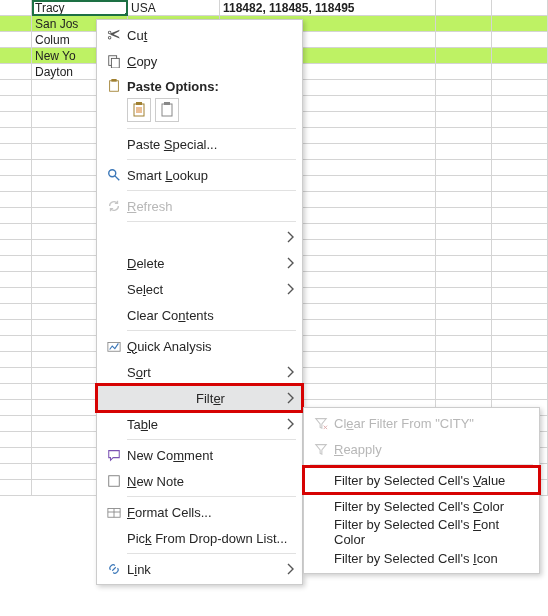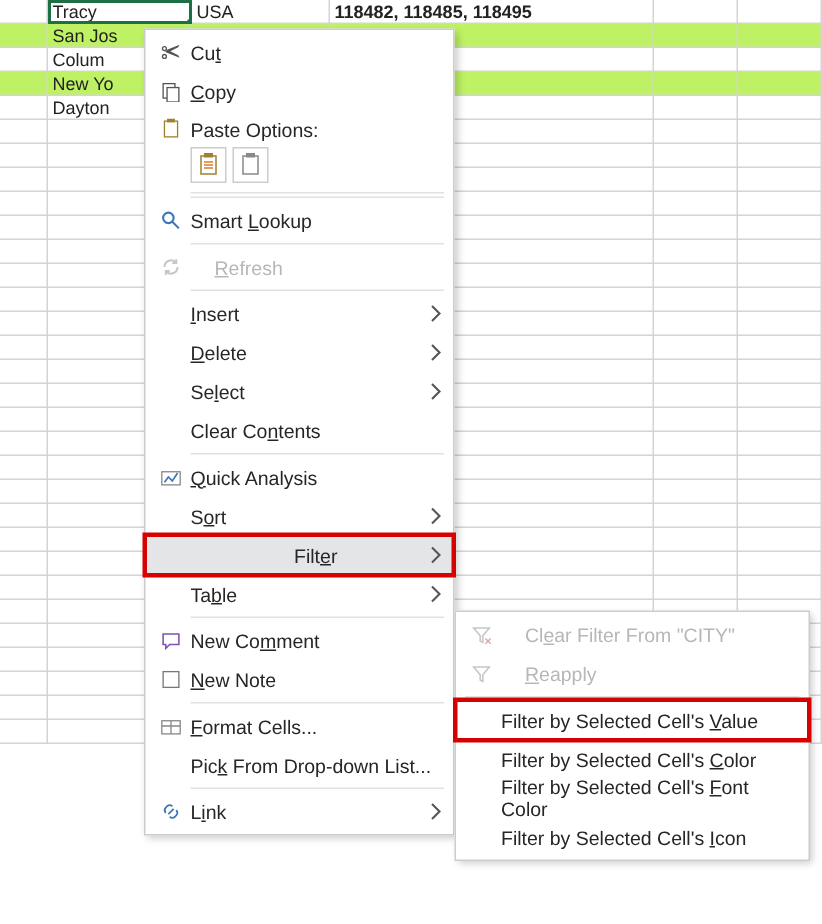--- a/index.html
+++ b/index.html
@@ -17,21 +17,21 @@
   .selrow .cell { background: #bef264; }
   .selcell { outline: 2px solid #1d7044; outline-offset: -2px; position: relative; z-index: 2; }
   .corner { position: absolute; right: -3px; bottom: -3px; width: 5px; height: 5px; background: #1d7044; }
 
   
   .menu { position: absolute; top: 19px; left: 96px; width: 207px; background: #fff; border: 1px solid #cccccc; box-shadow: 2px 2px 5px rgba(0,0,0,.2); z-index: 10; padding: 2px 0; }
   .item { display: flex; align-items: center; height: 26px; padding: 0 8px 0 4px; position: relative; font-size: 13px; color: #262626; }
   .item .ic { width: 26px; display: flex; justify-content: center; align-items: center; }
   .item .lbl { flex: 1; }
   .item .arrow { position: absolute; right: 8px; top: 7px; }
-  .item.disabled { color: #b7b7b7; gap: 16px; }
+  .item.disabled { color: #b7b7b7; }
   .item.hover, .item:hover { background: #e4e5e6; text-align: center; }
   .sep { height: 1px; background: #e1e1e1; margin: 2px 6px 2px 30px; }
   .po-icons { display: flex; gap: 4px; padding: 0 0 4px 30px; }
   .po-box { width: 24px; height: 24px; border: 1px solid #cccccc; display: flex; align-items: center; justify-content: center; }
   .redbox { outline: 3px solid #d60202; outline-offset: -1px; }
 
   
   .submenu { position: absolute; top: 407px; left: 303px; width: 237px; background: #fff; border: 1px solid #cccccc; box-shadow: 2px 2px 5px rgba(0,0,0,.2); z-index: 11; padding: 2px 0; }
   .submenu .item { padding-left: 4px; }
   .submenu .item .ic { width: 26px; }
@@ -306,21 +306,21 @@
   </div>
   <div class="item">
     <span class="ic">
       <svg width="14" height="14" viewBox="0 0 16 16">
           <rect x="2" y="2" width="9" height="11" fill="none" stroke="#555"></rect>
           <rect x="5" y="5" width="9" height="11" fill="#fff" stroke="#555"></rect>
         </svg>
     </span>
     <span class="lbl"><u>C</u><span>opy</span></span>
   </div>
-  <div class="item" style="font-weight:400; height:24px">
+  <div class="item" style="font-weight:700; height:24px">
     <span class="ic">
       <svg width="14" height="14" viewBox="0 0 16 16">
           <rect x="3" y="2" width="10" height="12" fill="none" stroke="#a08030"></rect>
           <rect x="5" y="0" width="6" height="3" fill="#a08030"></rect>
         </svg>
     </span>
     <span class="lbl">Paste Options:</span>
   </div>
   <div class="po-icons">
     <div class="po-box">
@@ -331,20 +331,24 @@
         </svg>
     </div>
     <div class="po-box">
       <svg width="16" height="16" viewBox="0 0 16 16">
           <rect x="3" y="2" width="10" height="12" fill="#fff" stroke="#888"></rect>
           <rect x="5" y="0" width="6" height="3" fill="#888"></rect>
         </svg>
     </div>
   </div>
   <div class="sep"></div>
+  <div class="item">
+    <span class="ic"></span>
+    <span class="lbl">Paste <u>S</u>pecial...</span>
+  </div>
   <div class="sep"></div>
   <div class="item">
     <span class="ic">
       <svg width="14" height="14" viewBox="0 0 16 16">
           <circle cx="6" cy="6" r="4" fill="none" stroke="#3b77b8" stroke-width="1.6"></circle>
           <path d="M9 9l5 5" stroke="#3b77b8" stroke-width="1.6"></path>
         </svg>
     </span>
     <span class="lbl">Smart <u>L</u>ookup</span>
   </div>
@@ -354,21 +358,20 @@
       <svg width="14" height="14" viewBox="0 0 16 16">
           <path d="M3 8a5 5 0 0 1 9-3M13 8a5 5 0 0 1-9 3" fill="none" stroke="#c6c6c6" stroke-width="1.5"></path>
           <path d="M12 2v3h-3M4 14v-3h3" fill="none" stroke="#c6c6c6" stroke-width="1.5"></path>
         </svg>
     </span>
     <span class="lbl"><u>R</u>efresh</span>
   </div>
   <div class="sep"></div>
   <div class="item">
     <span class="ic"></span>
-      <span class="lbl"><u>I</u>nsert</span>
     <span class="arrow">
         <svg width="8" height="12" viewBox="0 0 8 12">
           <path d="M2 1l5 5-5 5" fill="none" stroke="#555" stroke-width="1.4"></path>
         </svg>
       </span>
   </div>
   <div class="item">
     <span class="ic"></span>
       <span class="lbl"><u>D</u>elete</span>
     <span class="arrow">

